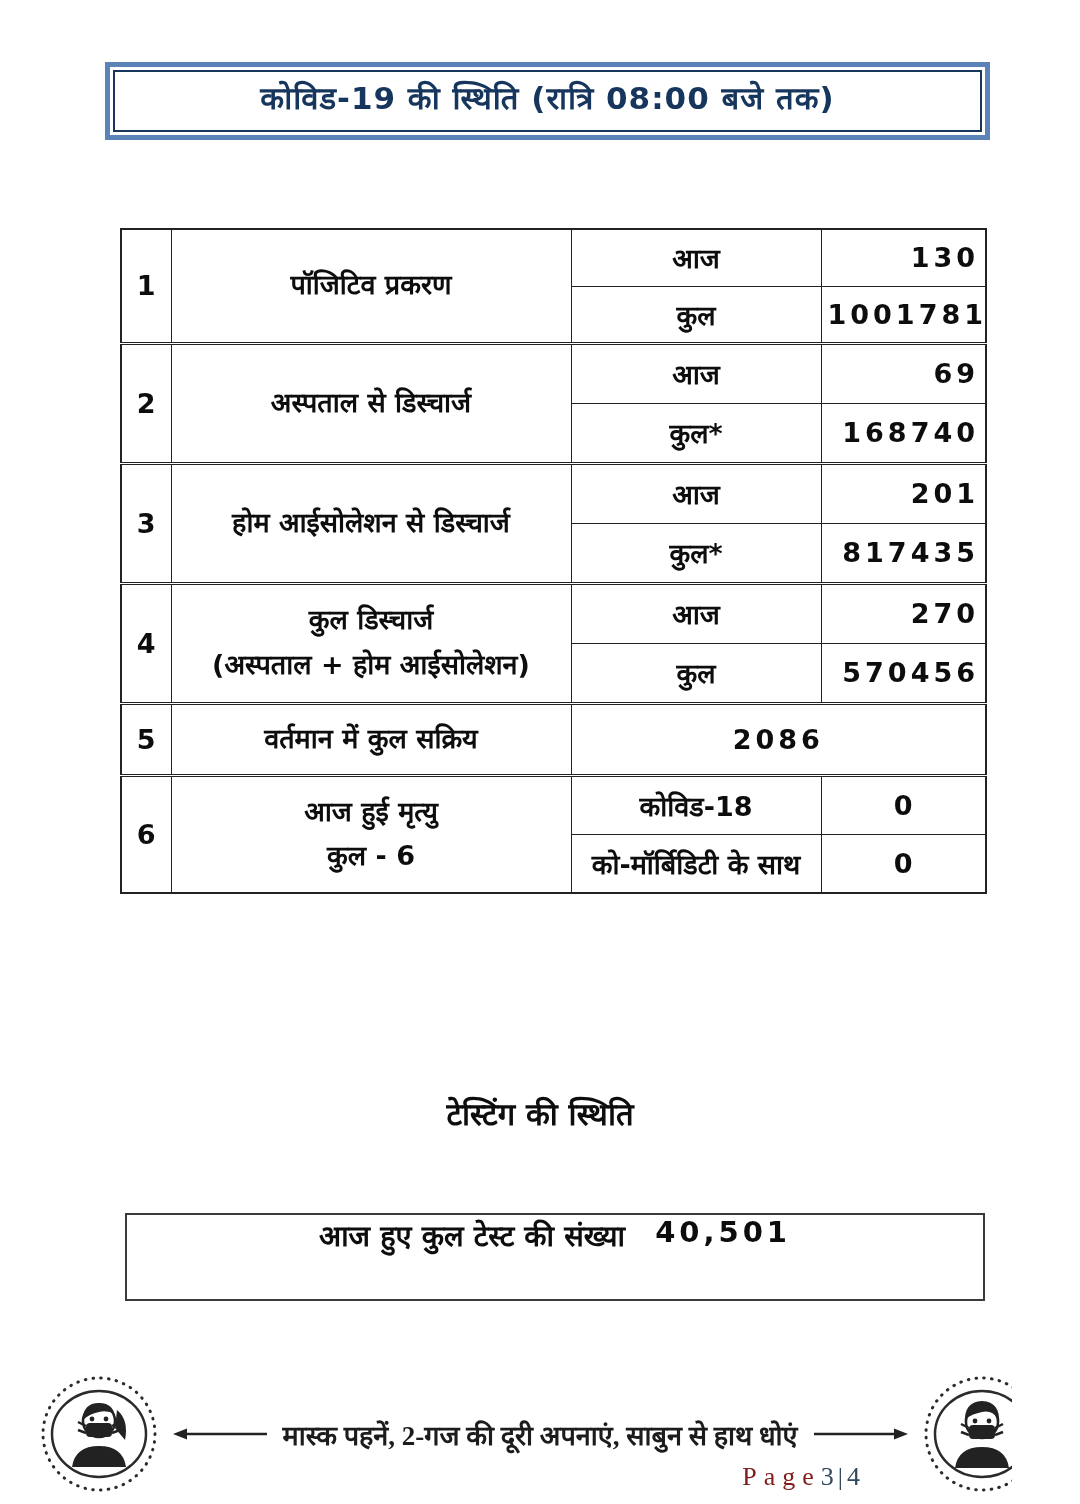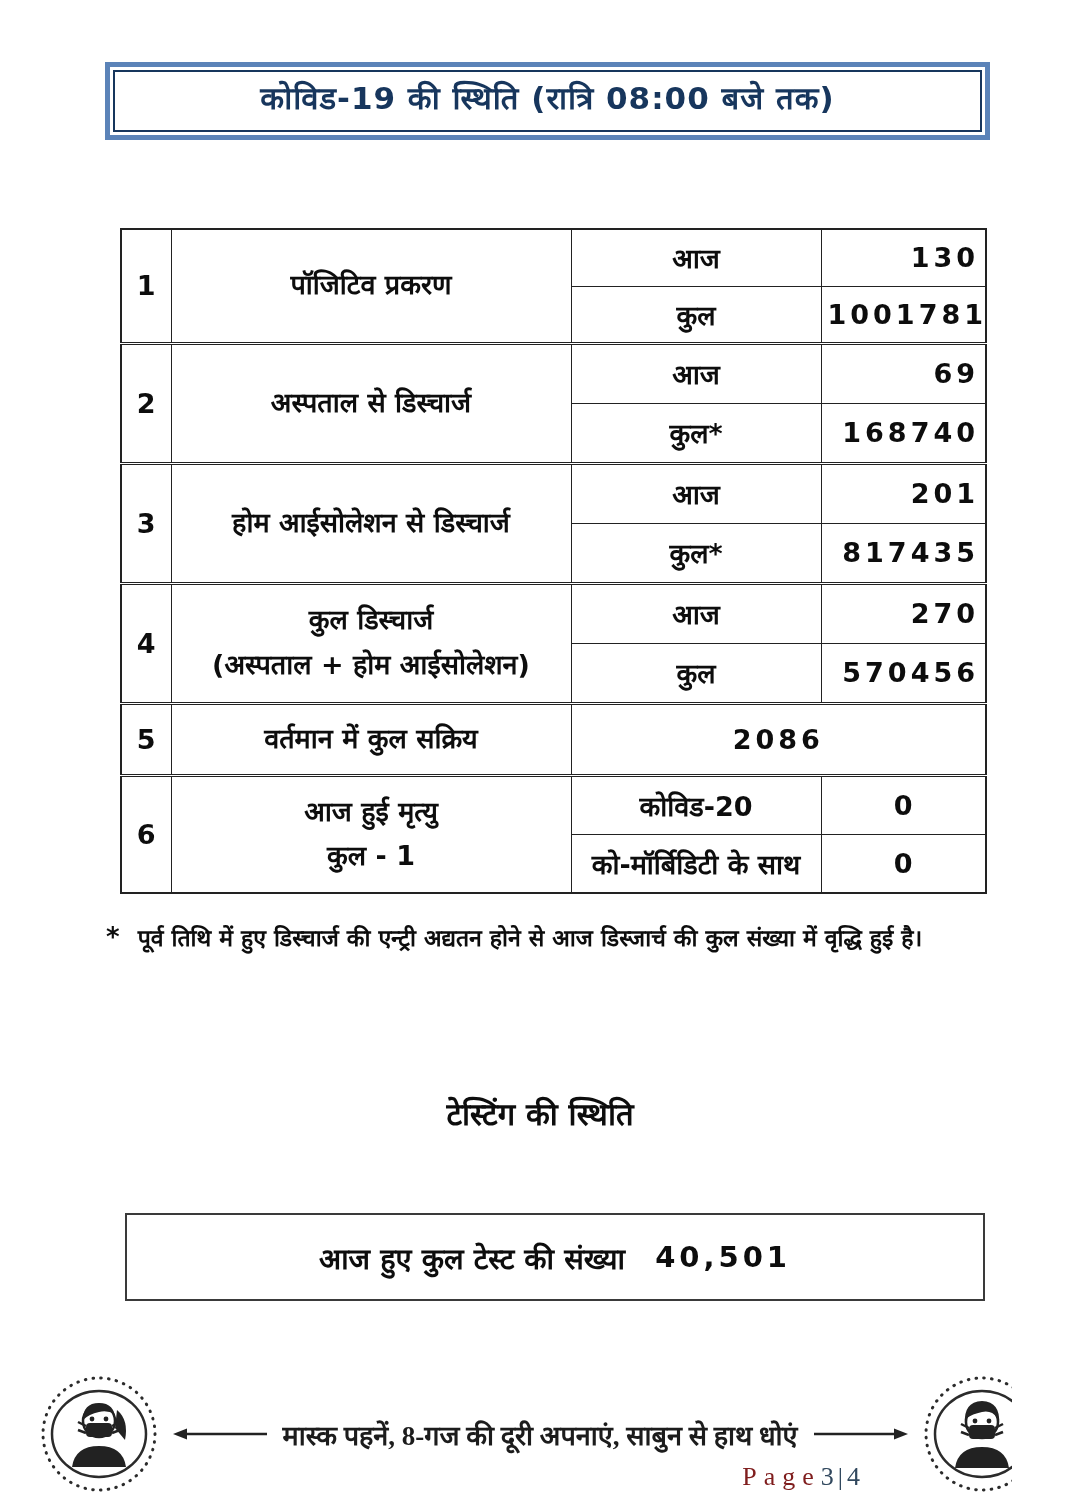--- a/index.html
+++ b/index.html
@@ -63,21 +63,21 @@
   }
 
   
   .testing-heading{
     position:absolute;left:0;top:1092px;width:1080px;
     text-align:center;font-size:31px;font-weight:bold;color:#0d0d0d;margin:0;
   }
   .test-box{
     position:absolute;left:125px;top:1213px;width:860px;height:88px;
     border:2px solid #3a3a3a;box-sizing:border-box;
-    display:flex;align-items:center;justify-content:center;
+    display:flex;align-items:flex-start;justify-content:center;
     font-size:29px;font-weight:bold;color:#0d0d0d;
   }
   .test-box .test-value{margin-left:30px;letter-spacing:4px;}
 
   
   .footer{
     position:absolute;left:0;top:1372px;width:1080px;height:124px;
     display:flex;align-items:center;justify-content:center;gap:14px;
   }
   .mask-badge{width:120px;height:120px;flex:0 0 auto;}
@@ -159,36 +159,32 @@
     <tr class="single grp">
       <td class="col-no">5</td>
       <td class="col-desc">वर्तमान में कुल सक्रिय</td>
       <td class="merged-val" colspan="2">2086</td>
     </tr>
 
     <tr class="sub6 grp">
       <td class="col-no" rowspan="2">6</td>
       <td class="col-desc" rowspan="2">
         <span>आज हुई मृत्यु</span>
-        <span class="desc-line2">कुल - 1</span>
+        <span class="desc-line2">कुल - 6</span>
       </td>
-      <td class="col-key">कोविड-20</td>
+      <td class="col-key">कोविड-18</td>
       <td class="col-val zero-val">0</td>
     </tr>
     <tr class="sub6">
       <td class="col-key">को-मॉर्बिडिटी के साथ</td>
       <td class="col-val zero-val">0</td>
     </tr>
   </tbody>
     </table>
 
-  <p class="footnote">
-    <span class="ast">*</span>
-    <span>पूर्व तिथि में हुए डिस्चार्ज की एन्ट्री अद्यतन होने से आज डिस्जार्च की कुल संख्या में वृद्धि हुई है।</span>
-  </p>
 
 
   <h2 class="testing-heading">टेस्टिंग की स्थिति</h2>
 
   <div class="test-box">
     <span>आज हुए कुल टेस्ट की संख्या</span>
     <span class="test-value">40,501</span>
   </div>
 
   <div class="footer">
@@ -207,21 +203,21 @@
       <line x1="73" y1="52" x2="81" y2="48" stroke="#222" stroke-width="2.5"></line>
       <line x1="73" y1="59" x2="81" y2="56" stroke="#222" stroke-width="2.5"></line>
       <path d="M33 93 Q36 72 60 72 Q84 72 87 93 Z" fill="#222"></path>
     </svg>
 
     <svg class="arrow-svg" width="96" height="16" viewBox="0 0 96 16">
       <line x1="94" y1="8" x2="12" y2="8" stroke="#222" stroke-width="2.6"></line>
       <polygon points="0,8 14,2.5 14,13.5" fill="#222"></polygon>
     </svg>
 
-    <span class="footer-message">मास्क पहनें, 8-गज की दूरी अपनाएं, साबुन से हाथ धोएं</span>
+    <span class="footer-message">मास्क पहनें, 2-गज की दूरी अपनाएं, साबुन से हाथ धोएं</span>
 
     <svg class="arrow-svg" width="96" height="16" viewBox="0 0 96 16">
       <line x1="2" y1="8" x2="84" y2="8" stroke="#222" stroke-width="2.6"></line>
       <polygon points="96,8 82,2.5 82,13.5" fill="#222"></polygon>
     </svg>
 
     <svg class="mask-badge" viewBox="0 0 120 120">
       <circle cx="60" cy="60" r="56" fill="none" stroke="#2b2b2b" stroke-width="3" stroke-dasharray="0.6,7.2" stroke-linecap="round"></circle>
       <ellipse cx="60" cy="60" rx="47" ry="43" fill="#ffffff" stroke="#2b2b2b" stroke-width="2.5"></ellipse>
       <circle cx="60" cy="48" r="16" fill="#ffffff" stroke="#222" stroke-width="2.5"></circle>

